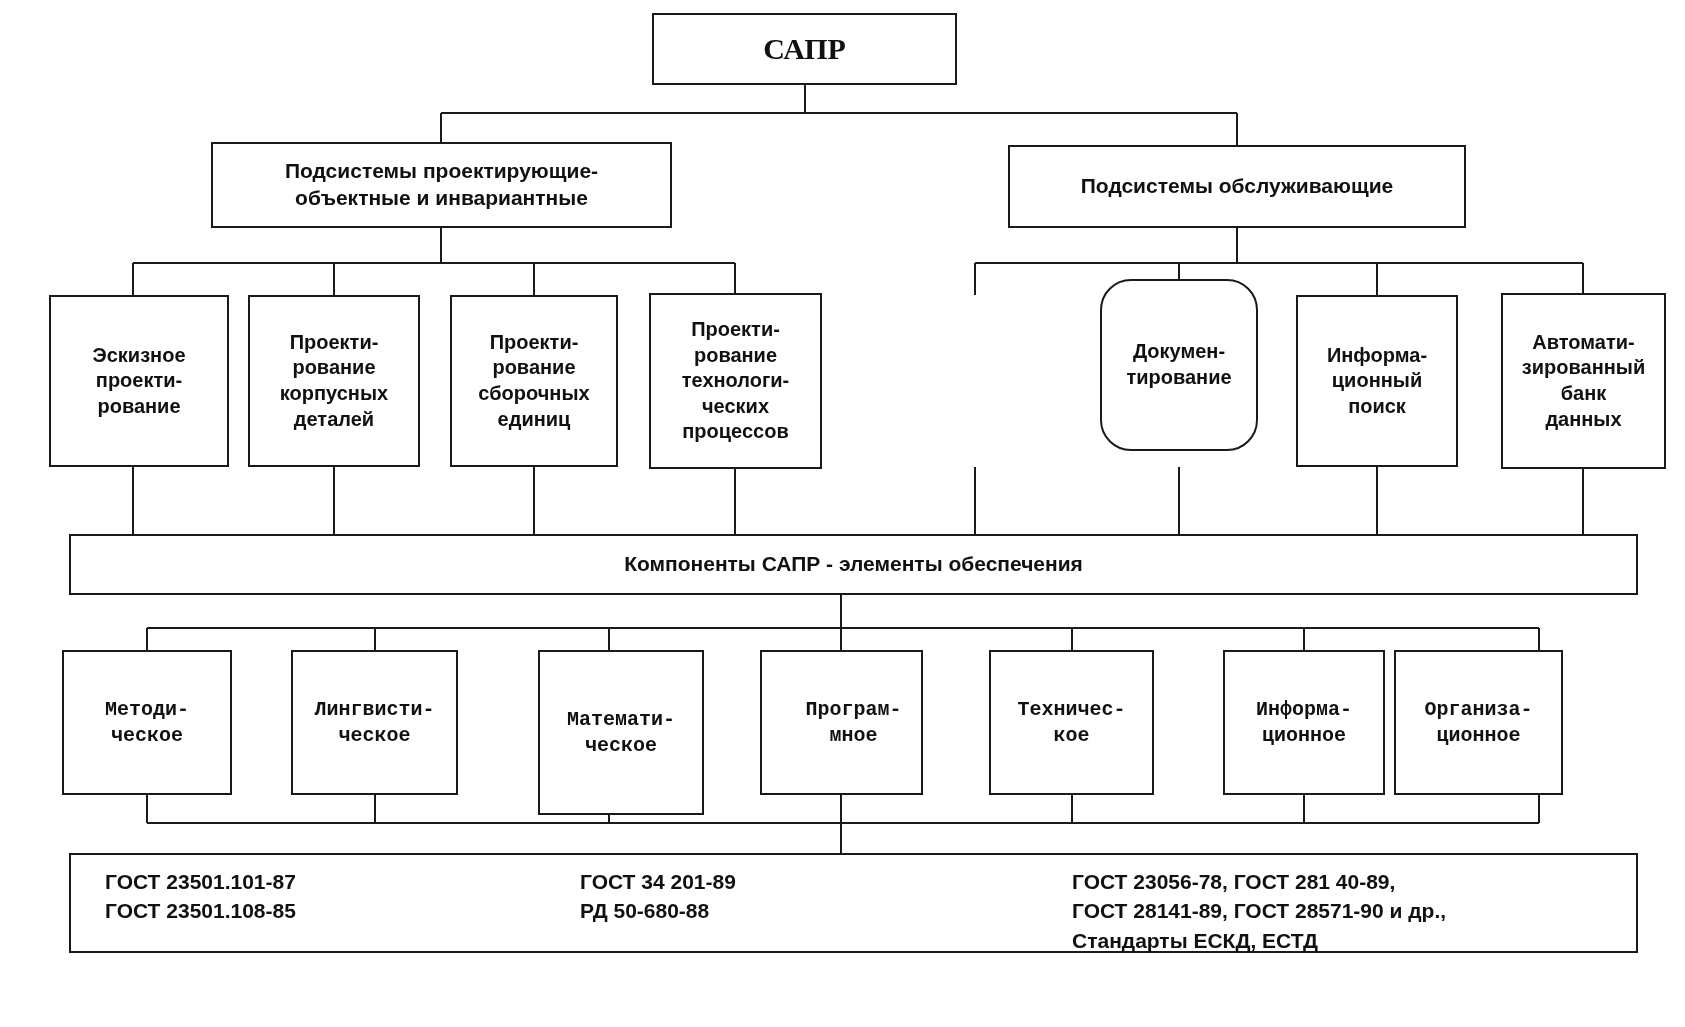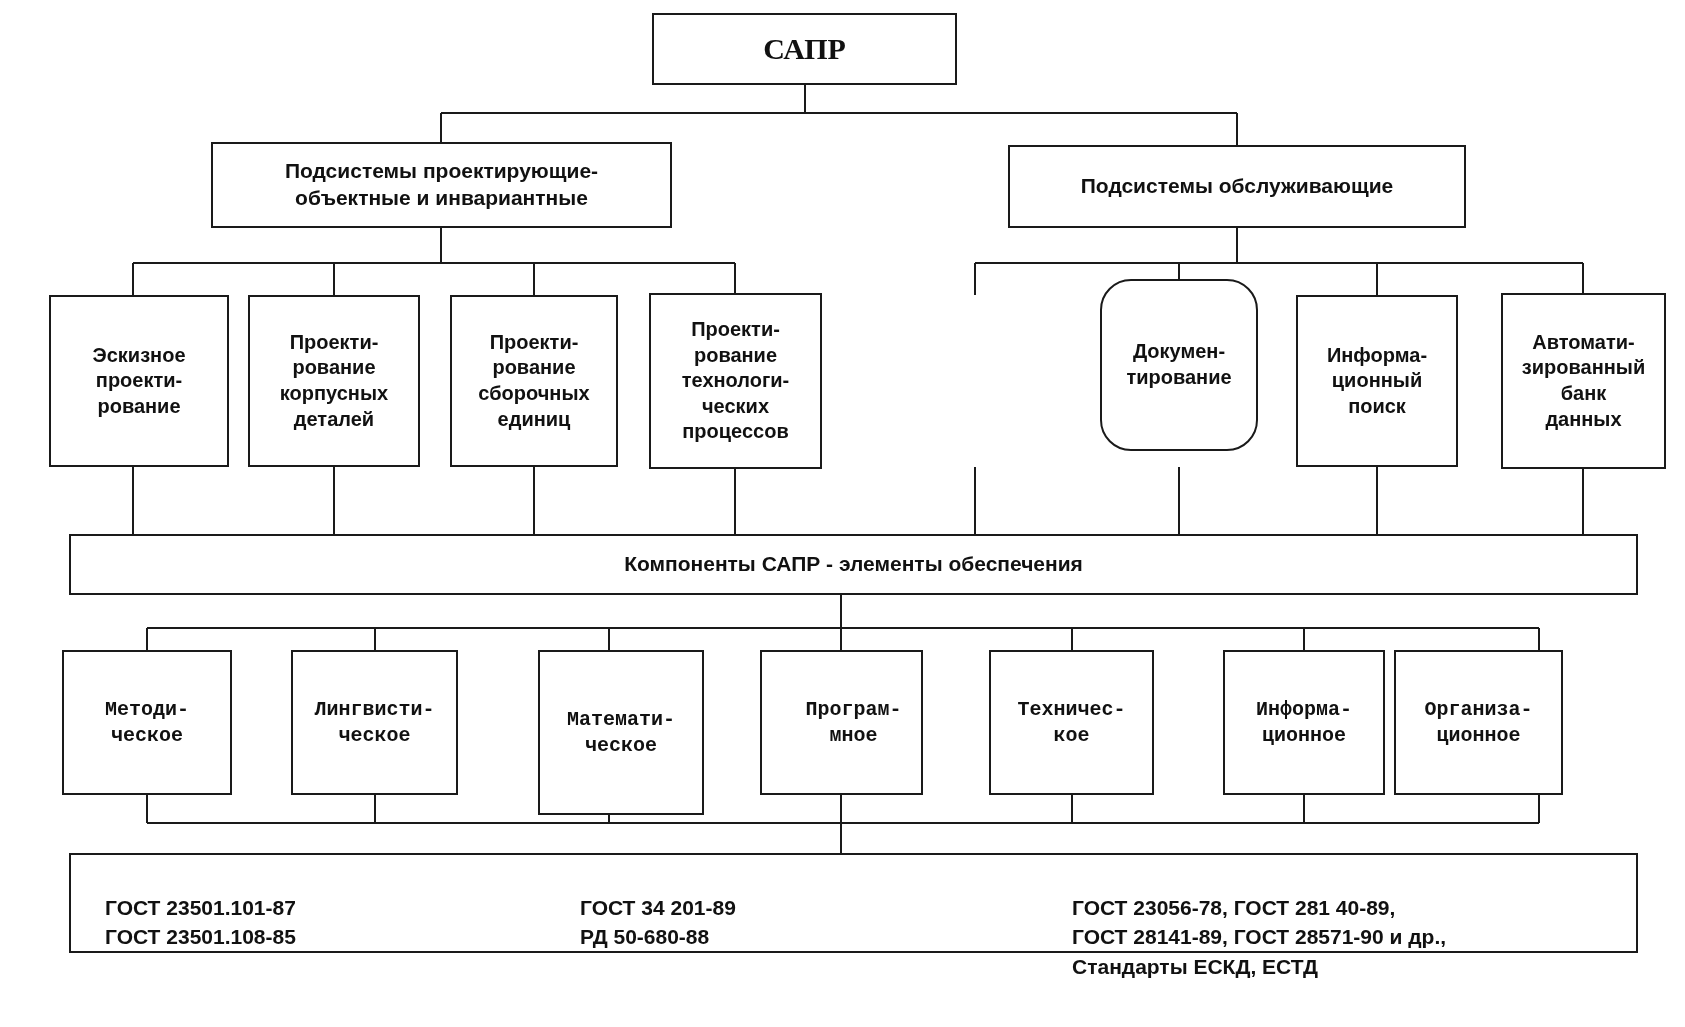--- a/index.html
+++ b/index.html
@@ -50,21 +50,20 @@
     color: #111111;
   }
   .std-col {
     position: absolute;
     top: 12px;
     white-space: pre-line;
     font-weight: 700;
     font-size: 21px;
     line-height: 1.4;
     text-align: left;
-    margin-top: 26px;
   }
 </style>
 </head>
 <body>
 
 <div class="canvas">
 
   <svg class="wires" viewBox="0 0 1685 1027">
     <g stroke="#1a1a1a" stroke-width="2" fill="none">
       <path d="M805 85 V113 M441 113 H1237 M441 113 V142 M1237 113 V145"></path>

